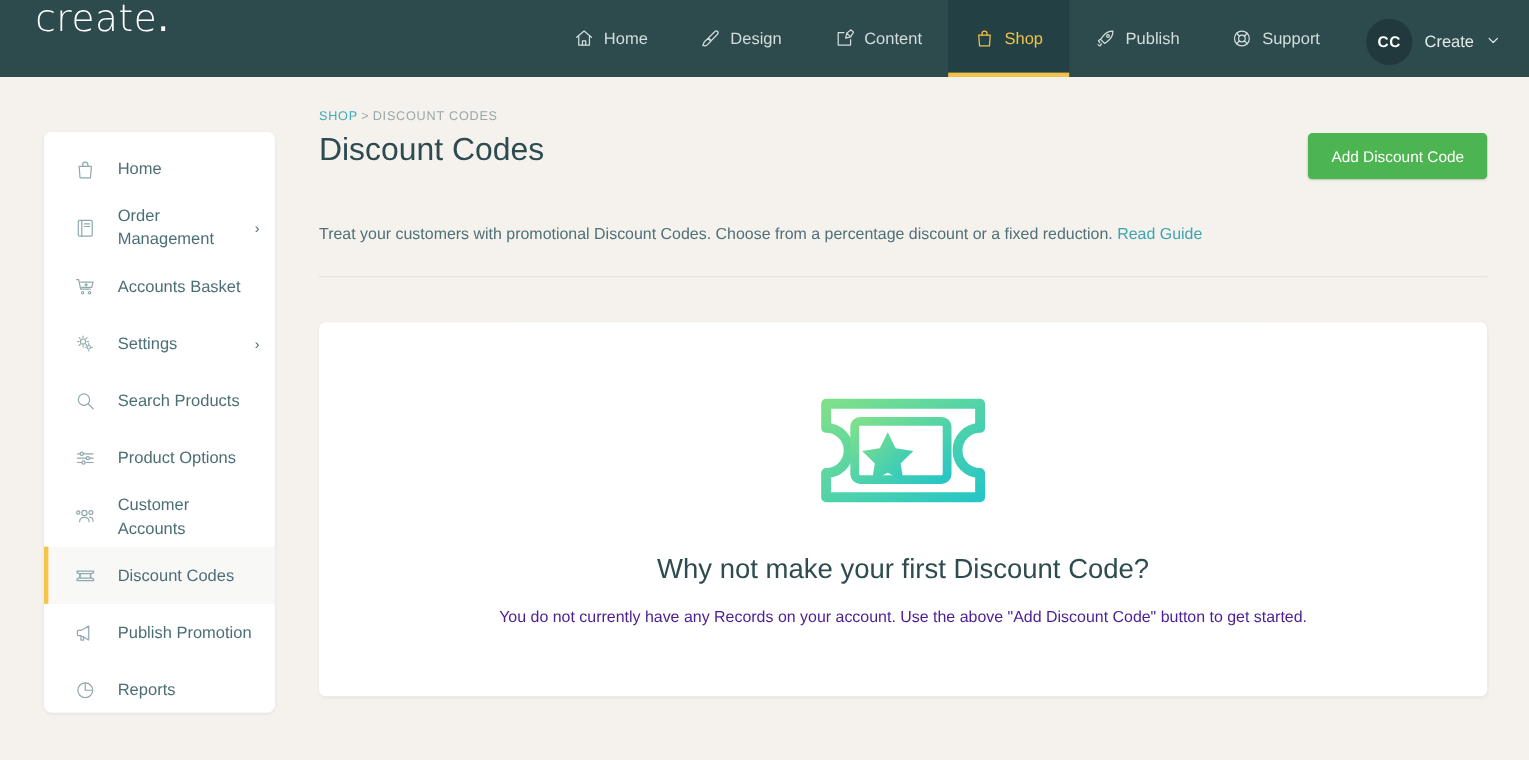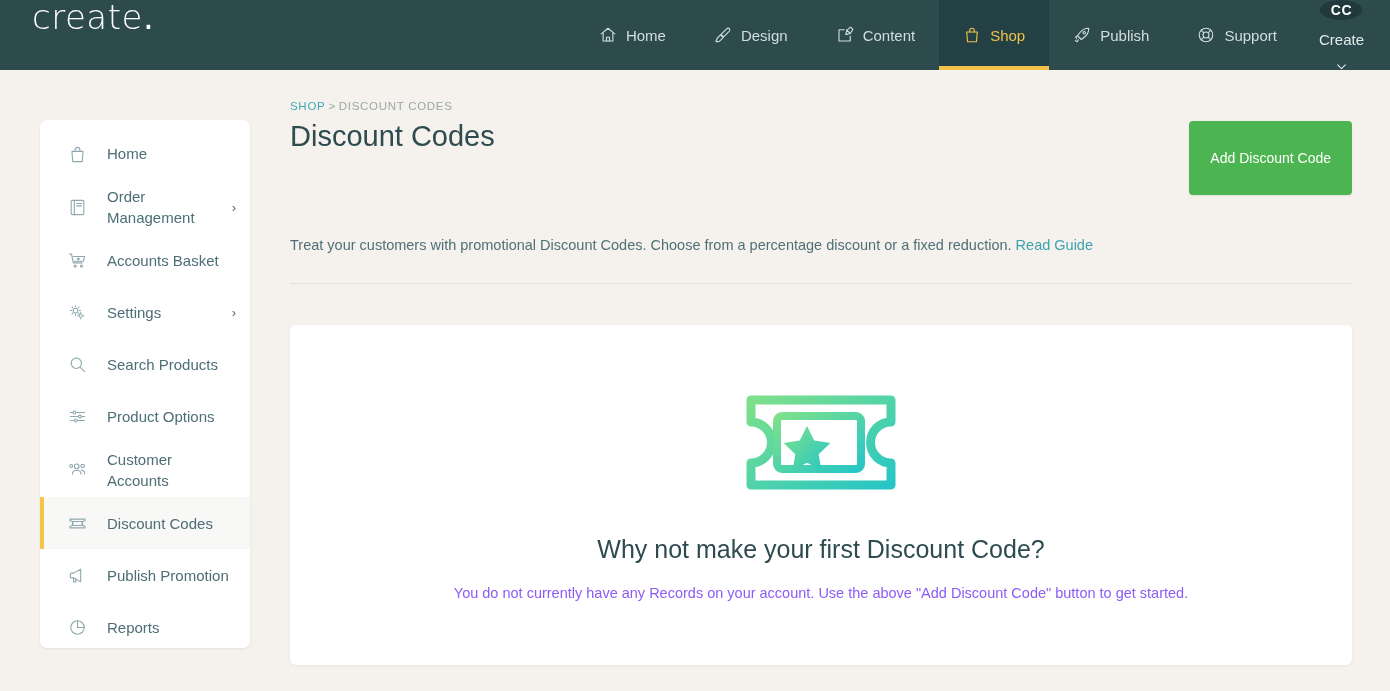--- a/index.html
+++ b/index.html
@@ -55,21 +55,20 @@
   }
   .navitem svg { display: block; }
 
   .account {
     display: flex; align-items: center; gap: 11px;
     padding: 0 26px 0 18px;
     height: 76px;
     color: #e3eaea;
     font-size: 15px;
     cursor: pointer;
-    flex-direction: column;
   }
   .avatar {
     width: 42px; height: 42px; border-radius: 50%;
     background: #21393c;
     color: #ffffff;
     font-size: 14px; font-weight: bold;
     display: flex; align-items: center; justify-content: center;
     letter-spacing: 0.5px;
   }
 
@@ -125,21 +124,21 @@
   .page-title {
     font-size: 29px; font-weight: normal;
     color: #2e4b50; line-height: 1.1;
   }
   .btn-primary {
     margin-left: auto;
     background: #4cb551;
     color: #ffffff;
     border: none; border-radius: 4px;
     font-size: 14px;
-    padding: 29px 21px;
+    padding: 13px 21px;
     cursor: pointer;
     font-family: "Liberation Sans", sans-serif;
     box-shadow: 0 1px 2px rgba(0,0,0,0.08);
   }
 
   .desc-row {
     margin-top: 42px;
     display: flex; align-items: baseline;
     font-size: 14.5px; color: #4f7077;
   }
@@ -161,21 +160,21 @@
     height: 340px;
     box-shadow: 0 1px 3px rgba(0,0,0,0.06);
     display: flex; flex-direction: column;
     align-items: center; justify-content: center;
   }
   .ticket-wrap { margin-bottom: 36px; }
   .empty-title {
     font-size: 25px; color: #2e4b50; font-weight: normal;
     margin-bottom: 21px;
   }
-  .empty-sub { font-size: 14.5px; color: #8b5cf6; }
+  .empty-sub { font-size: 14.5px; color: #4c1d95; }
 </style>
 </head>
 <body>
 
 <div class="topbar">
   <div class="logo">
     <span>create</span><span class="dot">.</span>
   </div>
 
   <nav class="topnav">

